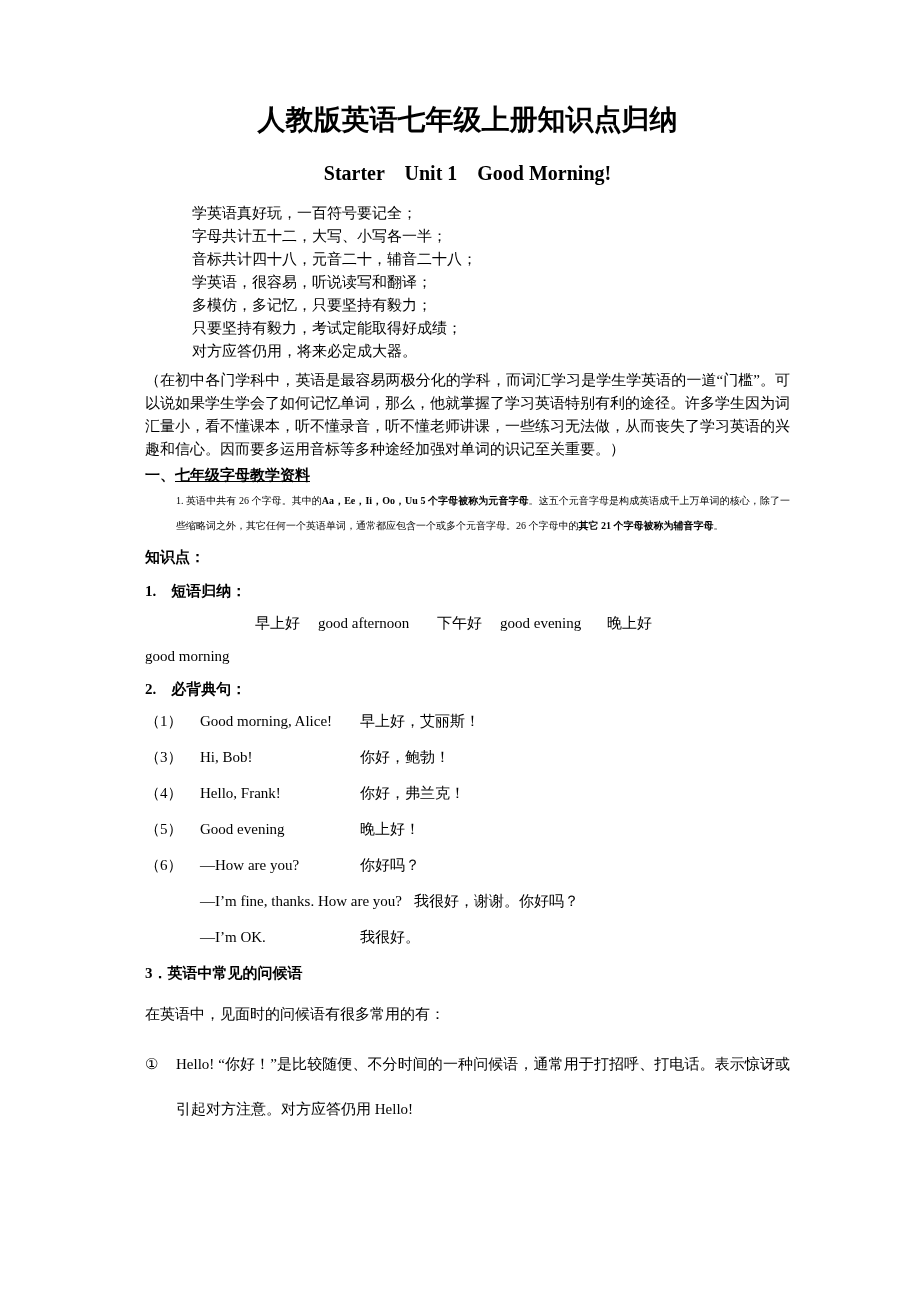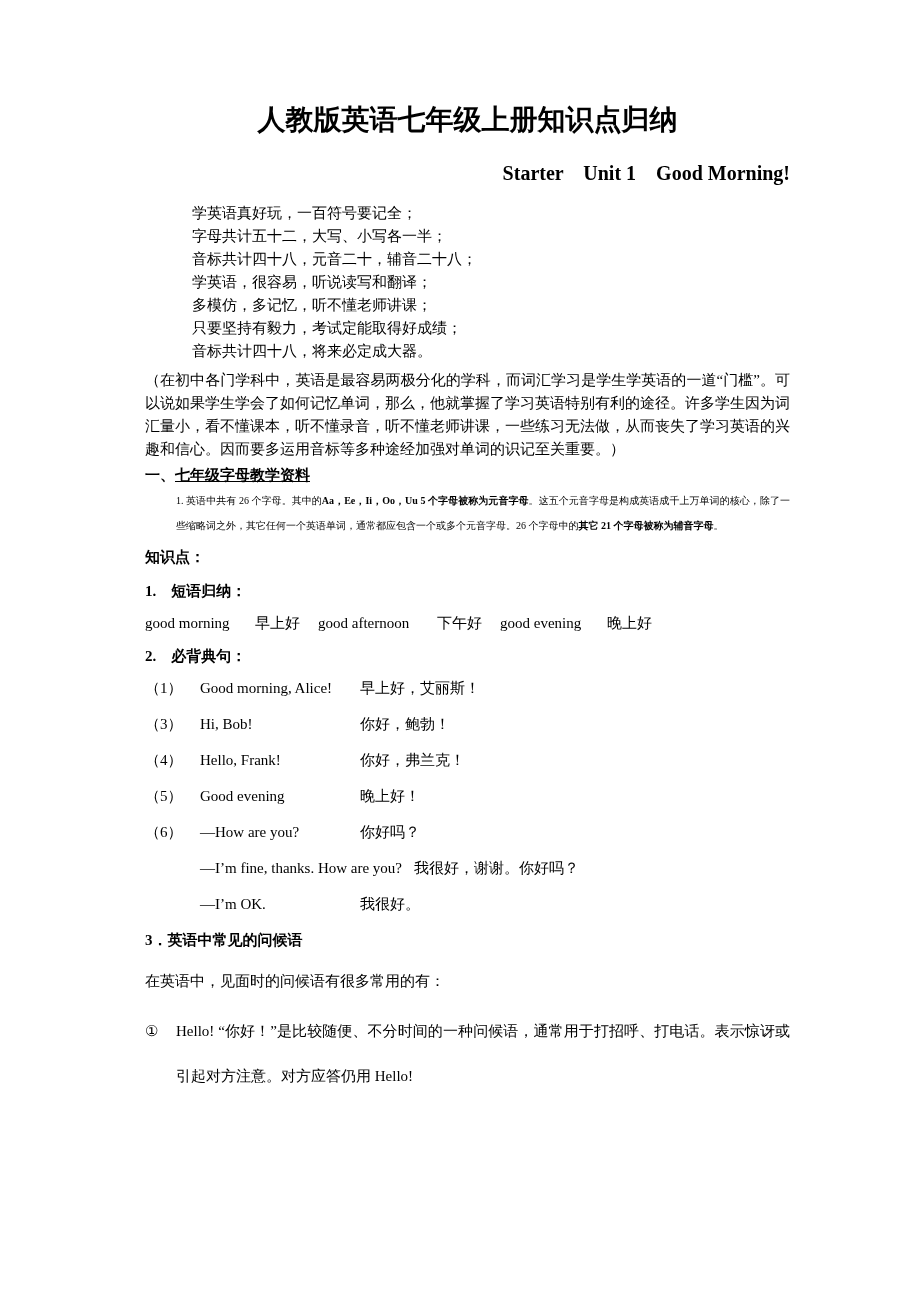--- a/index.html
+++ b/index.html
@@ -14,21 +14,21 @@
   }
   .content { padding: 100px 130px 0 145px; }
 
   .title {
     font-size: 28px; font-weight: 700;
     text-align: center; line-height: 40px;
     margin-bottom: 20px;
   }
   .subtitle {
     font-size: 20px; font-weight: 700;
-    text-align: right; line-height: 26px;
+    text-align: center; line-height: 26px;
     margin-bottom: 16px;
   }
 
   .poem { margin-left: 47px; font-size: 15px; margin-bottom: 6px; }
   .poem-line { line-height: 23px; white-space: nowrap; }
 
   .intro {
     font-size: 15px; line-height: 23px;
     text-align: justify; text-align-last: left;
     margin-bottom: 3px;
@@ -42,21 +42,21 @@
     margin-left: 31px; text-align: justify; text-align-last: left;
     margin-bottom: 8px;
   }
   .sec1-para b { font-weight: 700; }
 
   .kp-label { font-size: 15px; font-weight: 700; line-height: 22px; margin-bottom: 12px; }
   .h-num { font-size: 15px; font-weight: 700; line-height: 22px; margin-bottom: 10px; }
 
   .phrase-row { font-size: 15px; line-height: 22px; margin-bottom: 11px; white-space: nowrap; }
   .pc { display: inline-block; white-space: nowrap; vertical-align: top; }
-  .pc.w110 { width: 110px; }
+  .pc.w110 { width: 110px; margin-top: 33px; }
   .pc.w63  { width: 63px; }
   .pc.w119 { width: 119px; }
   .pc.w107 { width: 107px; }
 
   .sent-row { font-size: 15px; line-height: 22px; margin-bottom: 14px; white-space: nowrap; }
   .s-num { display: inline-block; width: 55px; vertical-align: top; }
   .s-en  { display: inline-block; min-width: 160px; padding-right: 12px; vertical-align: top; }
   .s-zh  { display: inline; }
 
   .g-heading { font-size: 15px; font-weight: 700; line-height: 22px; margin-bottom: 19px; }
@@ -71,23 +71,23 @@
   <div class="content">
 
     <h1 class="title">人教版英语七年级上册知识点归纳</h1>
     <h2 class="subtitle">Starter　Unit 1　Good Morning!</h2>
 
     <div class="poem">
       <div class="poem-line">学英语真好玩，一百符号要记全；</div>
       <div class="poem-line">字母共计五十二，大写、小写各一半；</div>
       <div class="poem-line">音标共计四十八，元音二十，辅音二十八；</div>
       <div class="poem-line">学英语，很容易，听说读写和翻译；</div>
-      <div class="poem-line">多模仿，多记忆，听不懂老师讲课；</div>
+      <div class="poem-line">多模仿，多记忆，只要坚持有毅力；</div>
       <div class="poem-line">只要坚持有毅力，考试定能取得好成绩；</div>
-      <div class="poem-line">音标共计四十八，将来必定成大器。</div>
+      <div class="poem-line">对方应答仍用，将来必定成大器。</div>
     </div>
 
     <p class="intro">（在初中各门学科中，英语是最容易两极分化的学科，而词汇学习是学生学英语的一道“门槛”。可以说如果学生学会了如何记忆单词，那么，他就掌握了学习英语特别有利的途径。许多学生因为词汇量小，看不懂课本，听不懂录音，听不懂老师讲课，一些练习无法做，从而丧失了学习英语的兴趣和信心。因而要多运用音标等多种途经加强对单词的识记至关重要。）</p>
 
     <div class="sec1-heading"><span>一、</span><span class="underlined">七年级字母教学资料</span></div>
 
     <p class="sec1-para"><span>1. 英语中共有 26 个字母。其中的</span><b>Aa，Ee，Ii，Oo，Uu 5 个字母被称为元音字母</b><span>。这五个元音字母是构成英语成千上万单词的核心，除了一些缩略词之外，其它任何一个英语单词，通常都应包含一个或多个元音字母。26 个字母中的</span><b>其它 21 个字母被称为辅音字母</b><span>。</span></p>
 
     <div class="kp-label">知识点：</div>
 

